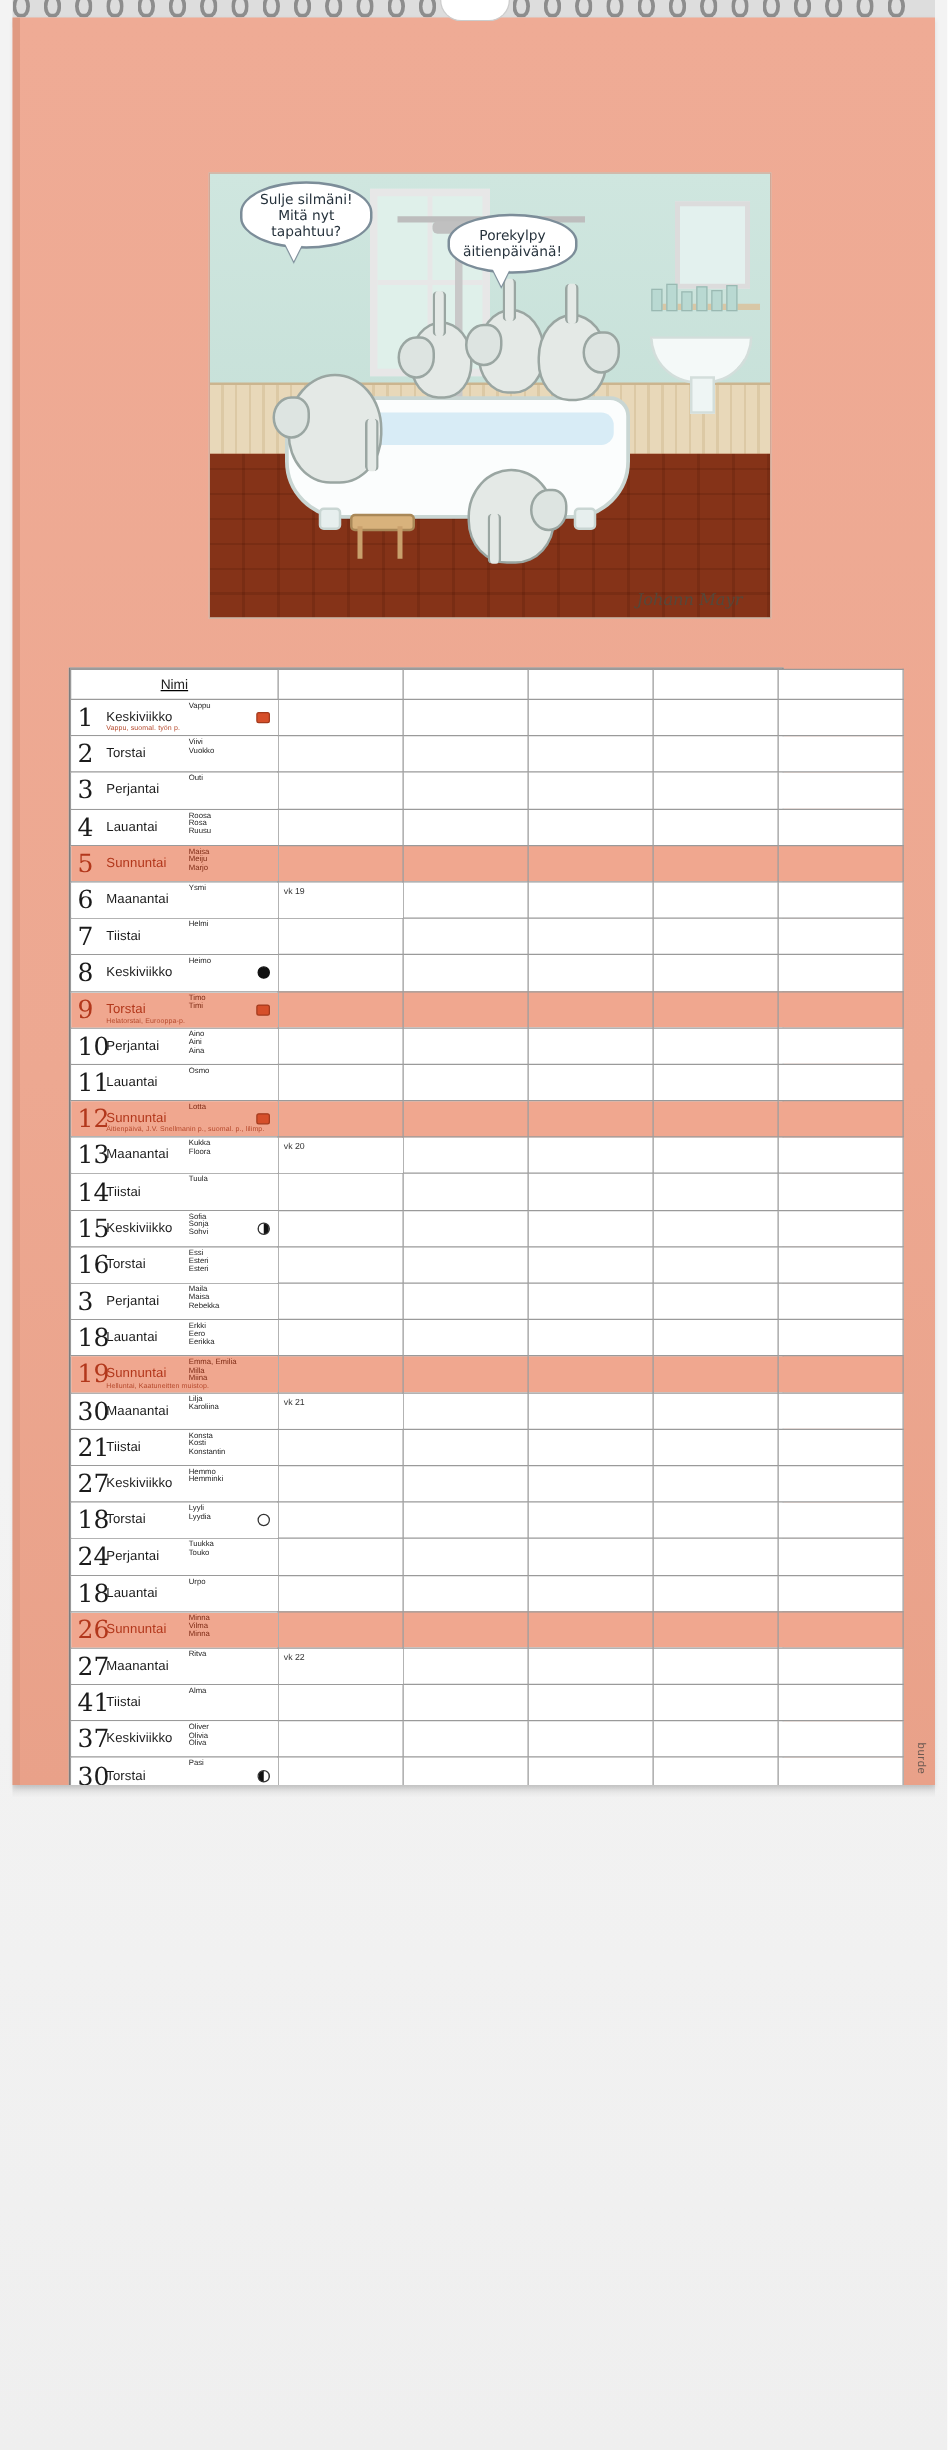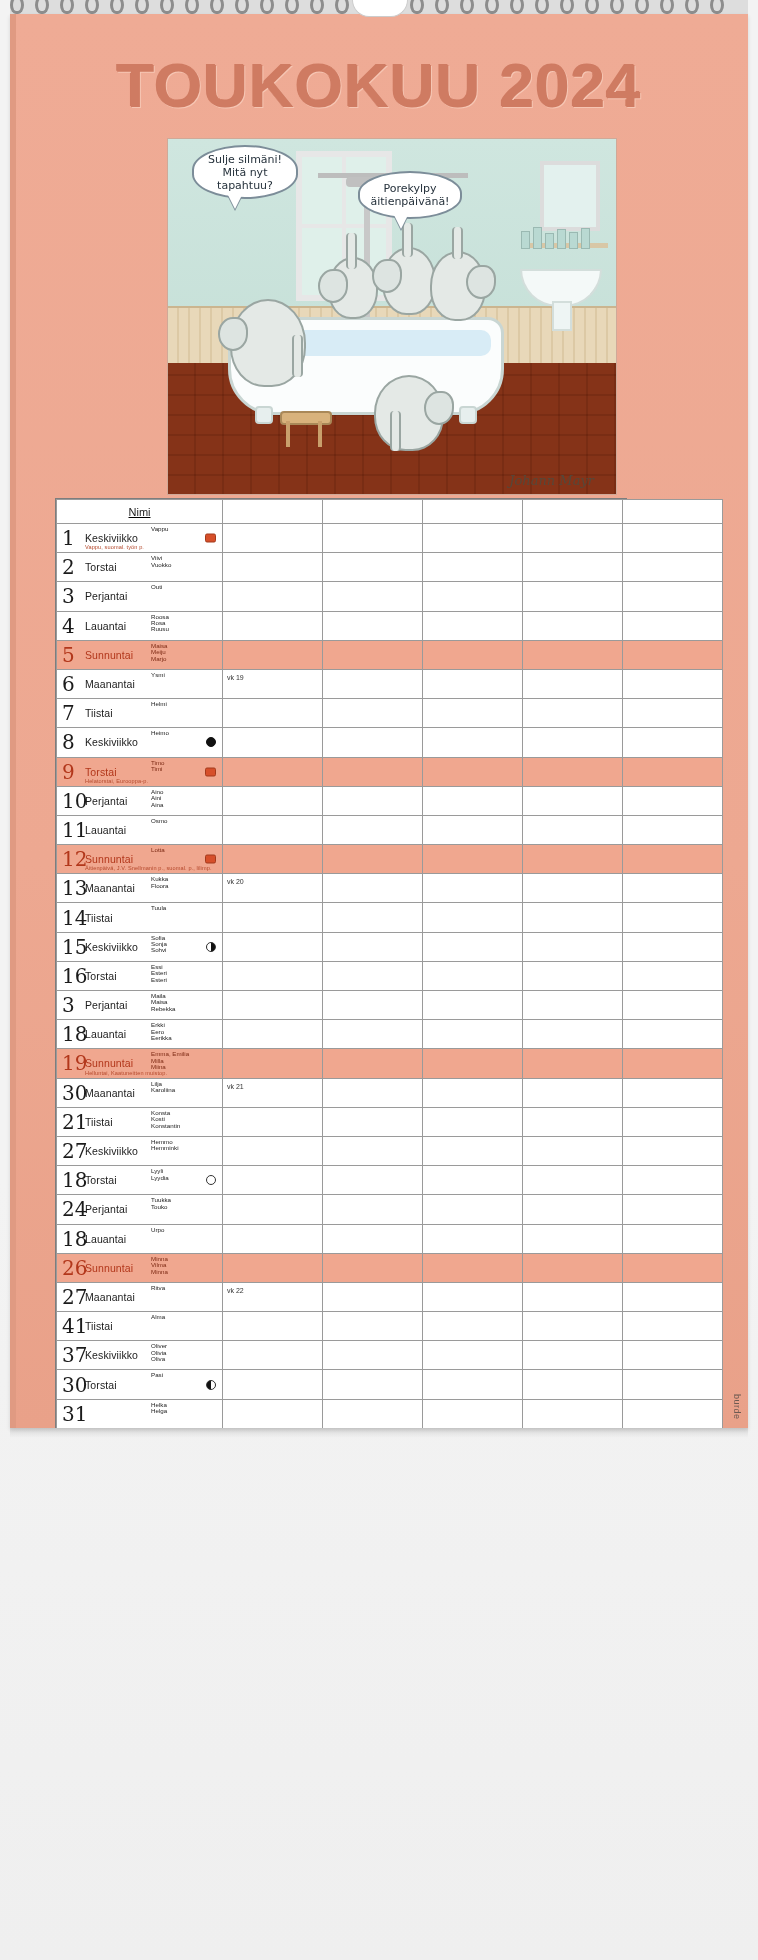--- a/index.html
+++ b/index.html
@@ -228,21 +228,21 @@
     right: 22px; bottom: 6px;
     font-family:"DejaVu Serif", serif;
     font-style: italic;
     font-size: 13px;
     color:#55483a;
   }
   
   .table-wrap {
     position:absolute;
     left: 45px;
-    top: 484px;
+    top: 520px;
     width: 572px;
     background:#ffffff;
     border:1px solid #7d7d7d;
     box-sizing:border-box;
     text-decoration:underline;
   }
   table.cal {
     border-collapse: collapse;
     width: 100%;
     table-layout: fixed;
@@ -380,21 +380,20 @@
       <div class="coil"></div>
       <div class="coil"></div>
       <div class="coil"></div>
       <div class="coil"></div>
   </div>
   <div class="hang-notch"></div>
 
   <div class="sheet">
     <div class="sheet-inner-edge"></div>
 
-    <div class="month-title">TOUKOKUU 2024</div>
 
     <div class="illus">
       <div class="wall"></div>
       <div class="wainscot"></div>
       <div class="floor"></div>
 
       <div class="window-frame"></div>
       <div class="mirror"></div>
       <div class="shelf"></div>
       <div class="bottle" style="right:86px;bottom:245px;height:16px;"></div>

